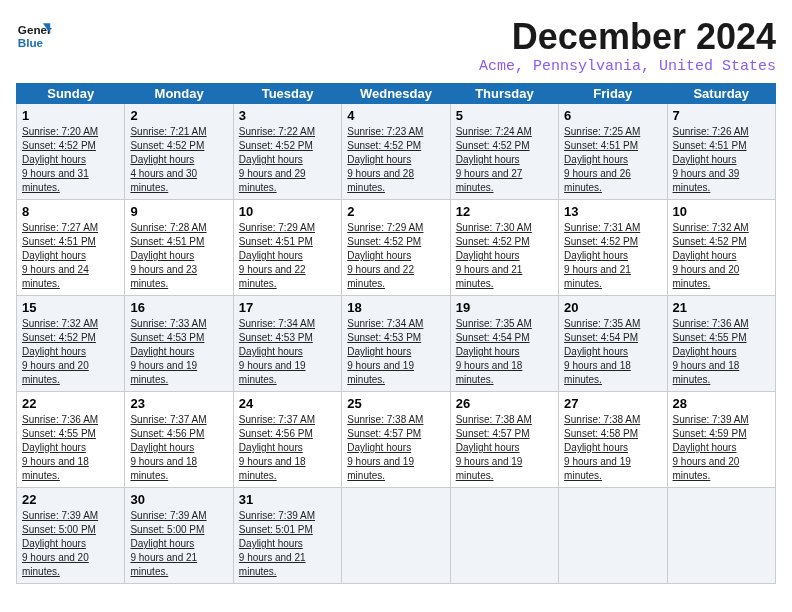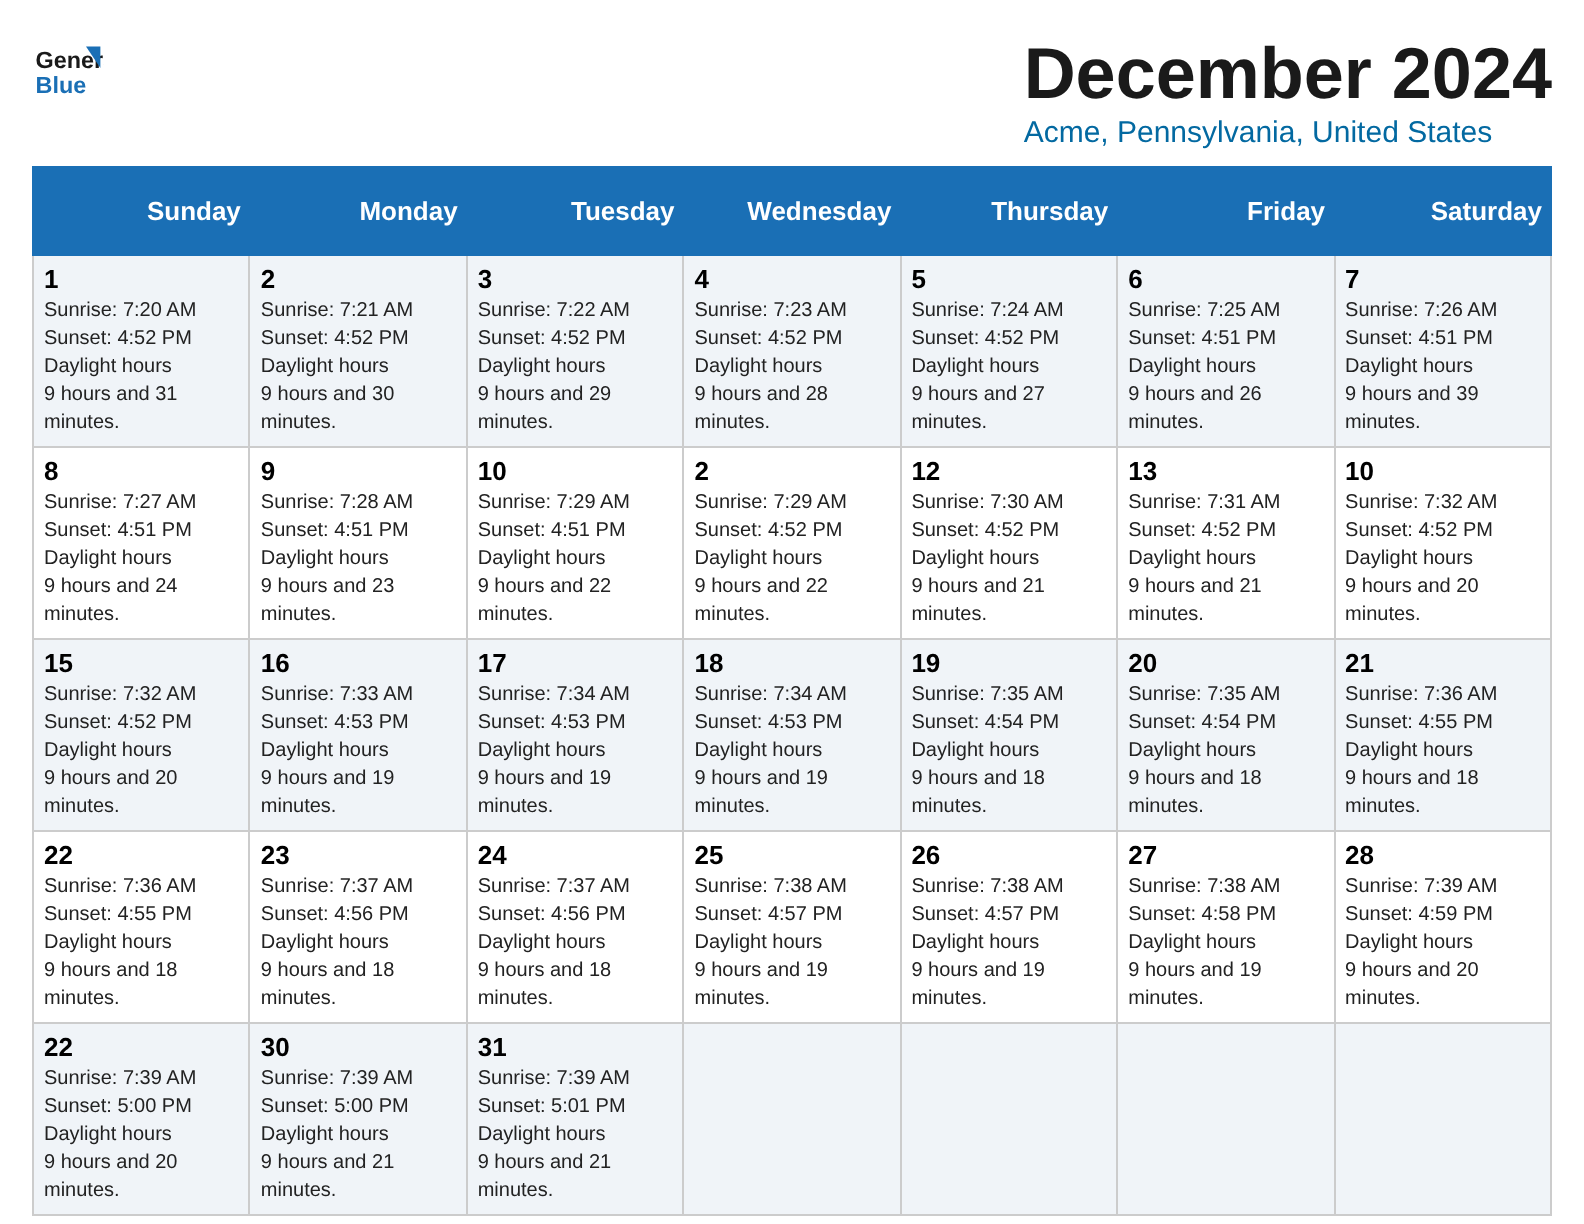--- a/index.html
+++ b/index.html
@@ -19,42 +19,44 @@
     .logo {
       display: flex;
       align-items: center;
       gap: 4px;
     }
     .logo-icon {
       width: 36px;
       height: 36px;
     }
     .title-section {
+      text-align: right;
     }
     .calendar-title {
       font-size: 36px;
       font-weight: bold;
       color: #1a1a1a;
     }
     .calendar-subtitle {
       font-size: 15px;
-      color: #0369a1;
+      color: #8b5cf6;
+      font-family: Liberation Mono, monospace;
     }
     table {
       width: 100%;
       border-collapse: collapse;
       font-size: 11px;
     }
     thead tr th {
       background-color: #1a6fb5;
       color: #fff;
       font-size: 13px;
       font-weight: bold;
-      padding: 14px 4px;
-      text-align: right;
+      padding: 2px 4px;
+      text-align: center;
       border: 1px solid #1a6fb5;
     }
     tbody tr td {
       border: 1px solid #ccc;
       vertical-align: top;
       padding: 4px 5px;
       width: calc(100% / 7);
       min-height: 80px;
       background: #fff;
     }
@@ -67,20 +69,21 @@
     .day-number {
       font-size: 13px;
       font-weight: bold;
       display: block;
       margin-bottom: 2px;
     }
     .cell-content {
       font-size: 10px;
       color: #222;
       line-height: 1.4;
+      text-decoration: underline;
     }
     td.empty {
       background: #f9f9f9;
     }
   </style>
 </head>
 <body>
 
 <div class="header-section">
   <div class="logo">
@@ -118,21 +121,21 @@
           <span>Daylight hours</span><br>
           <span>9 hours and 31 minutes.</span>
         </div>
       </td>
         <td>
         <span class="day-number">2</span>
         <div class="cell-content">
           <span>Sunrise: 7:21 AM</span><br>
           <span>Sunset: 4:52 PM</span><br>
           <span>Daylight hours</span><br>
-          <span>9 hours and 30 minutes.</span>
+          <span>4 hours and 30 minutes.</span>
         </div>
       </td>
         <td>
         <span class="day-number">3</span>
         <div class="cell-content">
           <span>Sunrise: 7:22 AM</span><br>
           <span>Sunset: 4:52 PM</span><br>
           <span>Daylight hours</span><br>
           <span>9 hours and 29 minutes.</span>
         </div>

